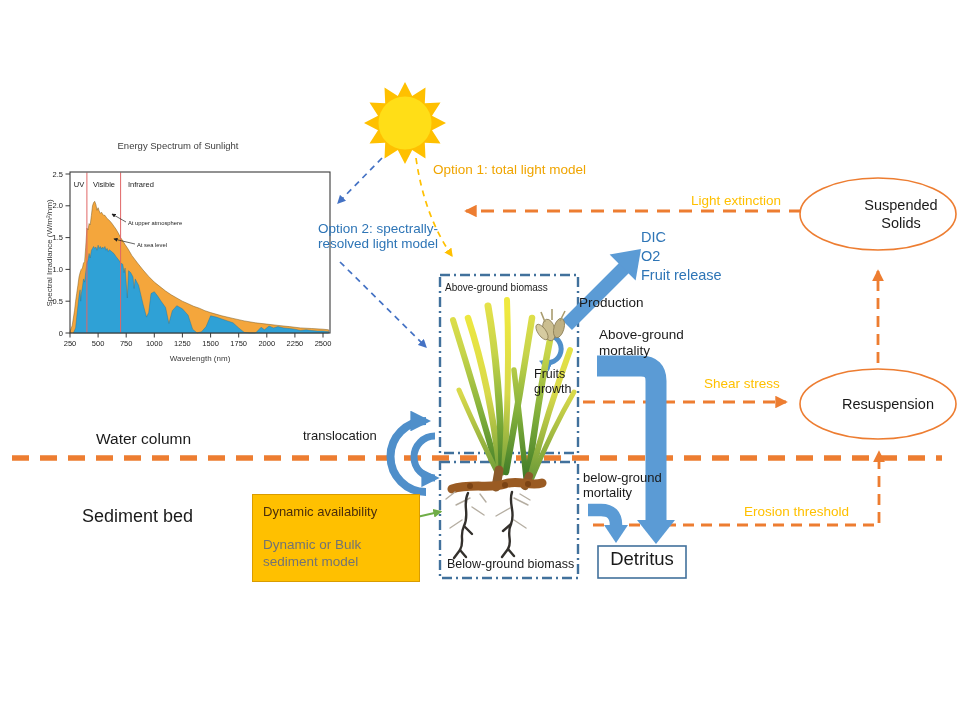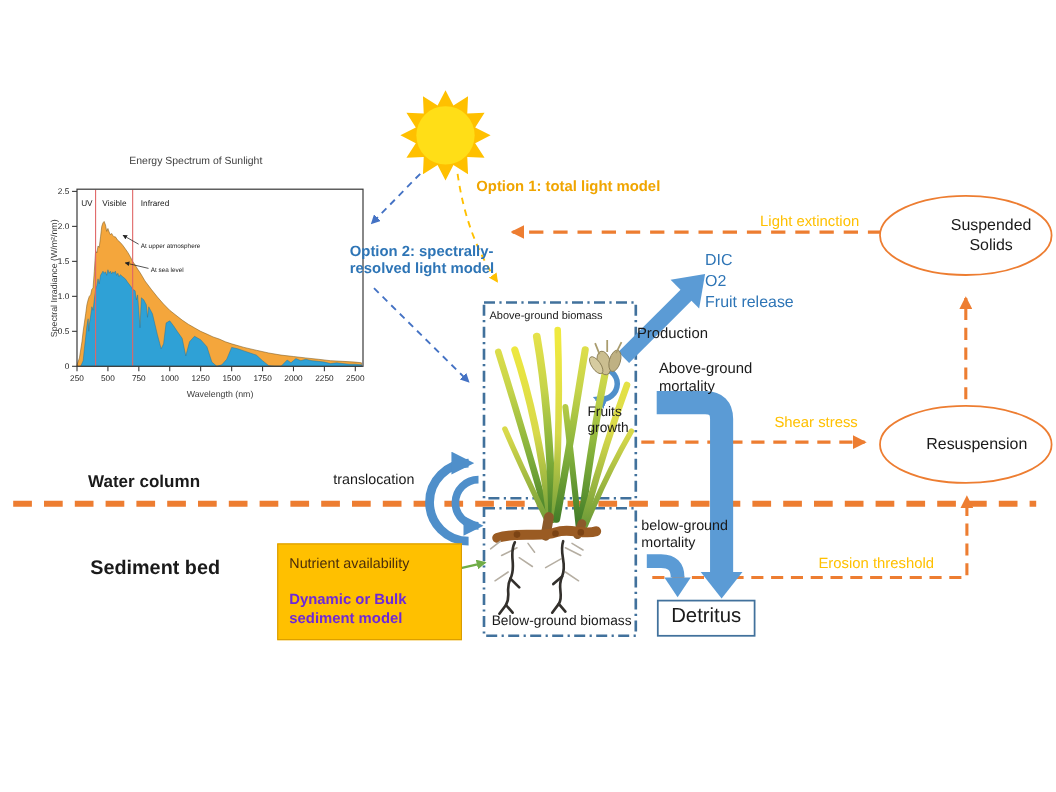--- a/index.html
+++ b/index.html
@@ -1,20 +1,20 @@
 <!DOCTYPE html>
 <html><head>
 <meta charset="utf-8">
 <style>
   html,body{margin:0;padding:0;background:#fff;}
   #stage{position:relative;width:960px;height:720px;background:#fff;overflow:hidden;
          font-family:"Liberation Sans",sans-serif;}
   #draw{position:absolute;left:0;top:0;z-index:1;}
   .lbl{position:absolute;z-index:3;color:#1a1a1a;font-size:13.5px;line-height:16px;white-space:nowrap;}
-  .b{font-weight:bold;}
+  .b{font-weight:normal;}
   .gold{color:#FFC000;}
   .orangegold{color:#F0A500;}
   .blue{color:#2E75B6;}
   .ctr{text-align:center;}
   #nutrient-box{position:absolute;left:252px;top:494px;width:166px;height:86px;
     background:#FFC000;border:1px solid #D99C00;z-index:2;}
   svg text{font-family:"Liberation Sans",sans-serif;}
 </style>
 </head>
 <body>
@@ -226,26 +226,26 @@
 <div class="lbl" style="left:445px;top:280px;font-size:10px;">Above-ground biomass</div>
 <div class="lbl" style="left:447px;top:556px;font-size:12.5px;">Below-ground biomass</div>
 
 <div class="lbl" style="left:583px;top:470px;font-size:13px;line-height:15px;">
   <span style="display:block">below-ground</span>
   <span style="display:block">mortality</span>
 </div>
 
 <div class="lbl" style="left:303px;top:428px;font-size:13px;">translocation</div>
 
-<div class="lbl b" style="left:80px;top:431px;font-size:15.5px;">Water column</div>
+<div class="lbl b" style="left:96px;top:431px;font-size:15.5px;">Water column</div>
 <div class="lbl b" style="left:82px;top:469px;font-size:18px;margin-top:39px;">Sediment bed</div>
 
 <div id="nutrient-box"></div>
-<div class="lbl" style="left:263px;top:504px;font-size:13px;color:#4A2D0B;">Nutrient availability</div>
-<div class="lbl b" style="left:263px;top:536px;font-size:13.5px;line-height:17px;color:#6d28d9;">
+<div class="lbl" style="left:263px;top:504px;font-size:13px;color:#4A2D0B;">Dynamic availability</div>
+<div class="lbl b" style="left:263px;top:536px;font-size:13.5px;line-height:17px;color:#737373;">
   <span style="display:block">Dynamic or Bulk</span>
   <span style="display:block">sediment model</span>
 </div>
 
 <div class="lbl ctr" style="left:598px;top:551px;width:88px;font-size:18.5px;">Detritus</div>
 
 <div class="lbl ctr" style="left:823px;top:196px;width:156px;font-size:14.5px;line-height:18px;">
   <span style="display:block">Suspended</span>
   <span style="display:block">Solids</span>
 </div>

